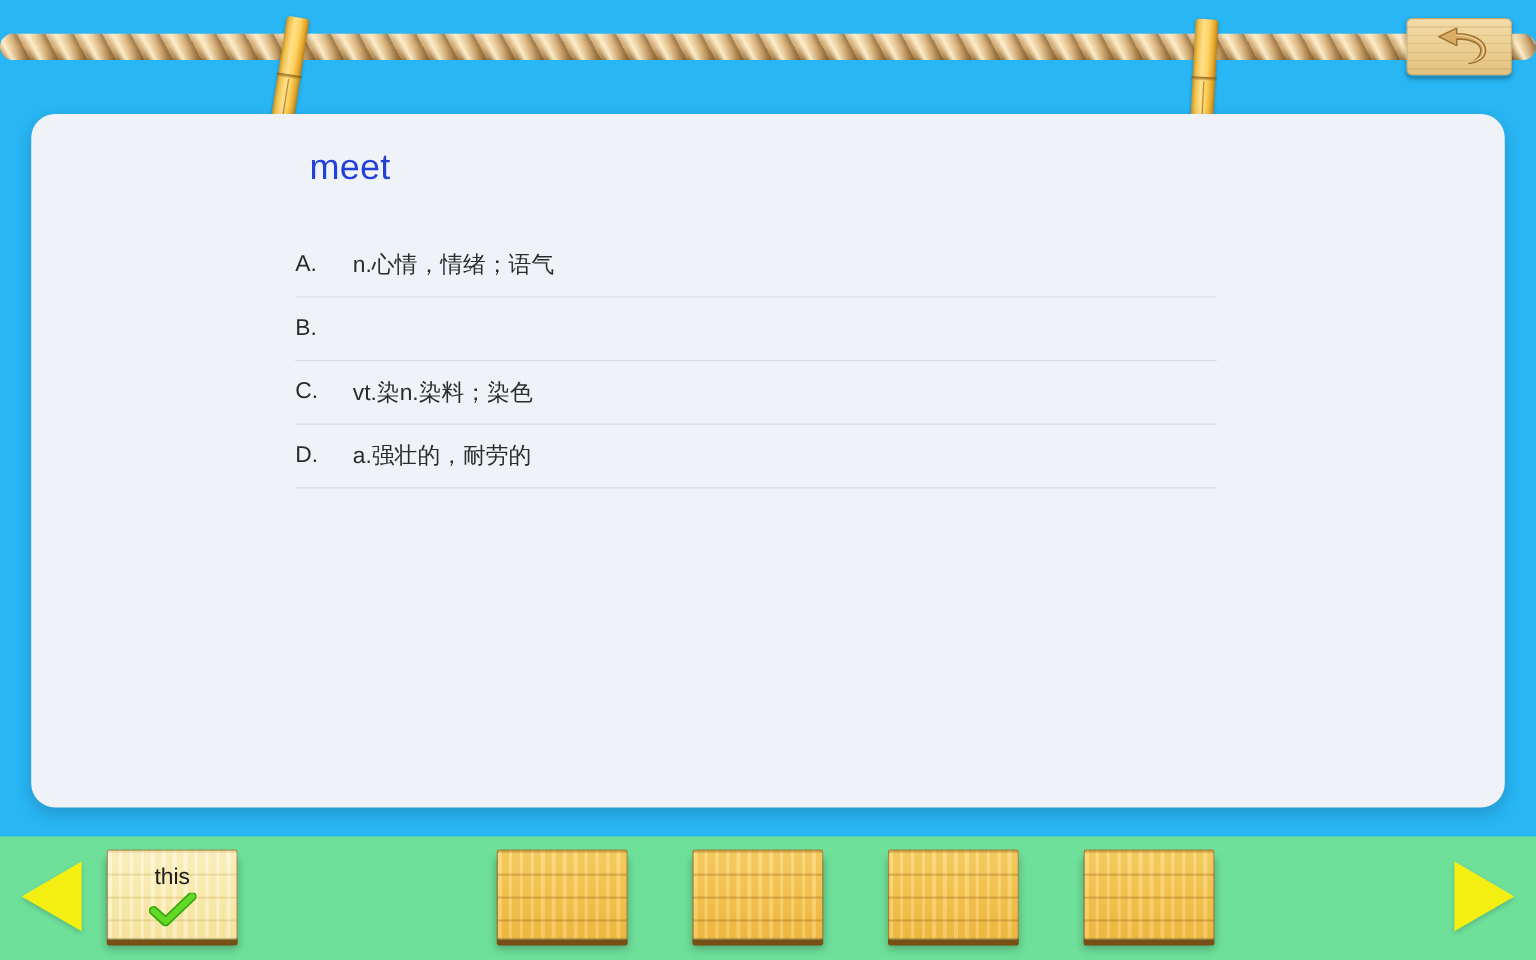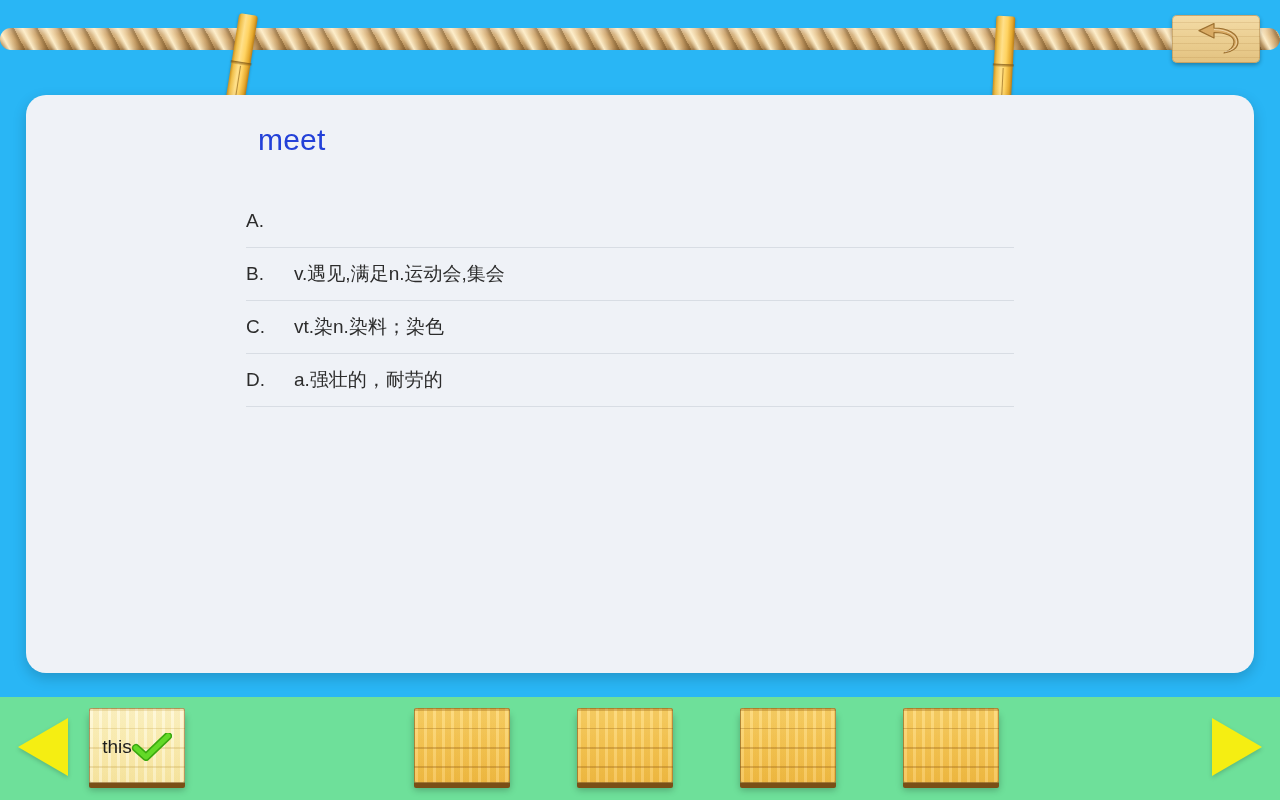--- a/index.html
+++ b/index.html
@@ -203,28 +203,29 @@
     left: 1212px;
     border-top: 29px solid transparent;
     border-bottom: 29px solid transparent;
     border-left: 50px solid #f5ee12;
   }
 
   
   .wood-card {
     position: absolute;
     top: 708px;
-    width: 96px;
+    width: 109px;
     height: 75px;
     cursor: pointer;
     border-radius: 2px;
     box-shadow: 0 5px 0 0 #7a4f16, 0 7px 7px rgba(0,0,0,0.25);
     border: 1px solid rgba(120,80,25,0.55);
     box-sizing: border-box;
     display: flex;
+    flex-direction: column;
     align-items: center;
     justify-content: center;
   }
   
   .wood-card.empty {
     background:
       repeating-linear-gradient(
         to bottom,
         rgba(150,96,20,0.34) 0px,
         rgba(150,96,20,0.34) 1.5px,
@@ -294,25 +295,25 @@
   </div>
 
   <div id="content-card">
 
     <div id="word-title">meet</div>
 
     <div id="options-list">
 
       <div class="option-row">
         <span class="option-letter">A.</span>
+        <span class="option-text">n.心情，情绪；语气</span>
       </div>
 
       <div class="option-row">
         <span class="option-letter">B.</span>
-        <span class="option-text">v.遇见,满足n.运动会,集会</span>
       </div>
 
       <div class="option-row">
         <span class="option-letter">C.</span>
         <span class="option-text">vt.染n.染料；染色</span>
       </div>
 
       <div class="option-row">
         <span class="option-letter">D.</span>
         <span class="option-text">a.强壮的，耐劳的</span>

